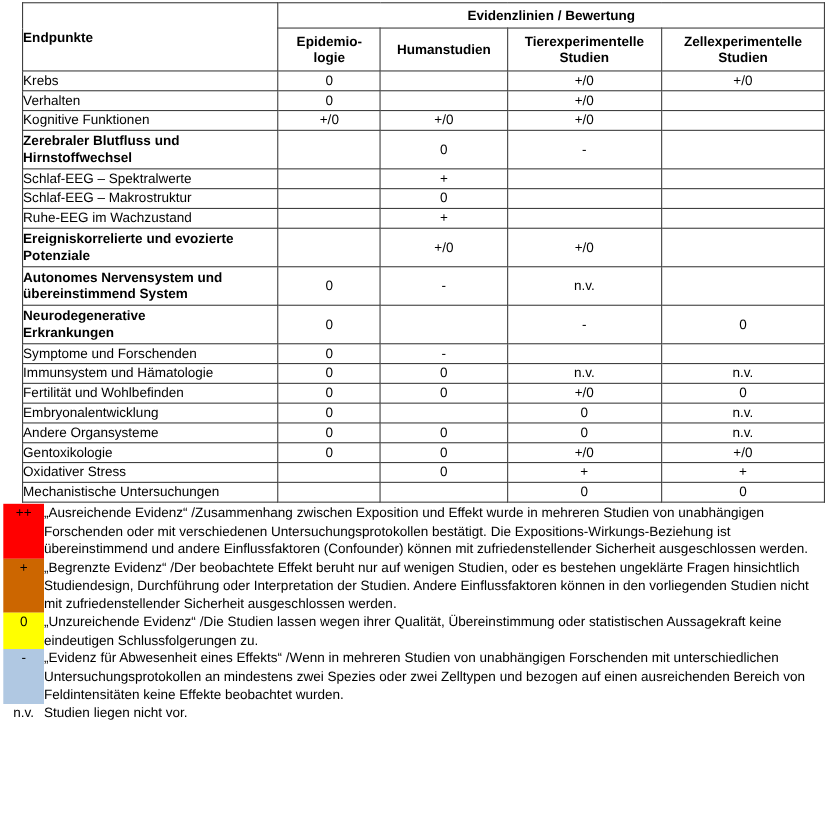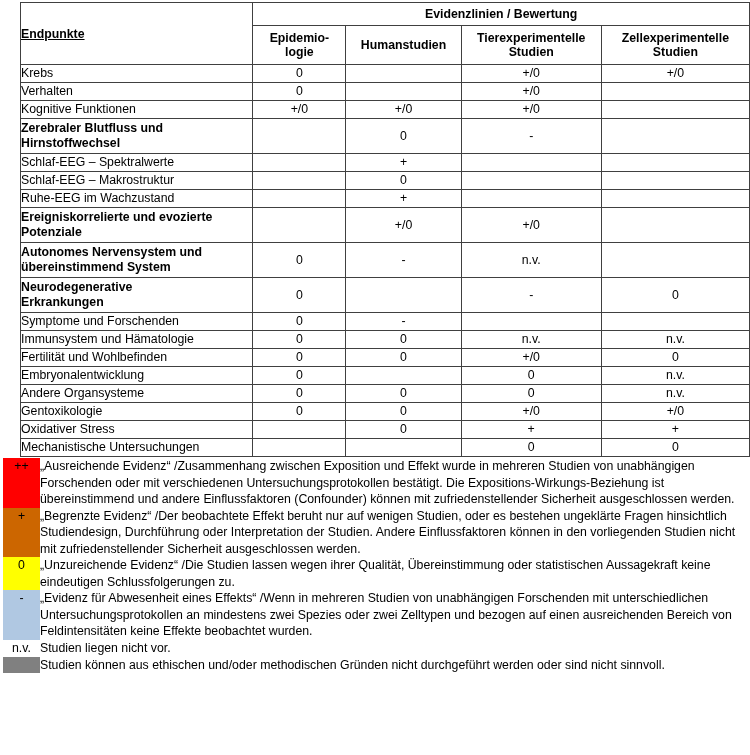--- a/index.html
+++ b/index.html
@@ -35,21 +35,20 @@
   th.hd{
     font-weight:bold;
     text-align:center;
     height:22px;
     line-height:14px;
     padding:2px 2px;
   }
   th.hd-left{
     text-align:left;
     padding-left:6px;
-    text-decoration:underline;
   }
   th.hd2{
     font-weight:bold;
     text-align:center;
     height:38px;
     line-height:14px;
     padding:2px 3px;
   }
   td.rowlabel{
     text-align:left;
@@ -305,21 +304,17 @@
             <td class="lg-txt">„Unzureichende Evidenz“ /Die Studien lassen wegen ihrer Qualität, Übereinstimmung oder statistischen Aussagekraft keine eindeutigen Schlussfolgerungen zu.</td>
           </tr>
           <tr>
             <td class="lg-sym sw-lblue">-</td>
             <td class="lg-txt">„Evidenz für Abwesenheit eines Effekts“ /Wenn in mehreren Studien von unabhängigen Forschenden mit unterschiedlichen Untersuchungsprotokollen an mindestens zwei Spezies oder zwei Zelltypen und bezogen auf einen ausreichenden Bereich von Feldintensitäten keine Effekte beobachtet wurden.</td>
           </tr>
           <tr>
             <td class="lg-sym sw-white plain">n.v.</td>
             <td class="lg-txt">Studien liegen nicht vor.</td>
           </tr>
-          <tr>
-            <td class="lg-sym sw-gray"></td>
-            <td class="lg-txt">Studien können aus ethischen und/oder methodischen Gründen nicht durchgeführt werden oder sind nicht sinnvoll.</td>
-          </tr>
         </tbody>
     </table>
   </div>
 
 </div>
 
 </body></html>

